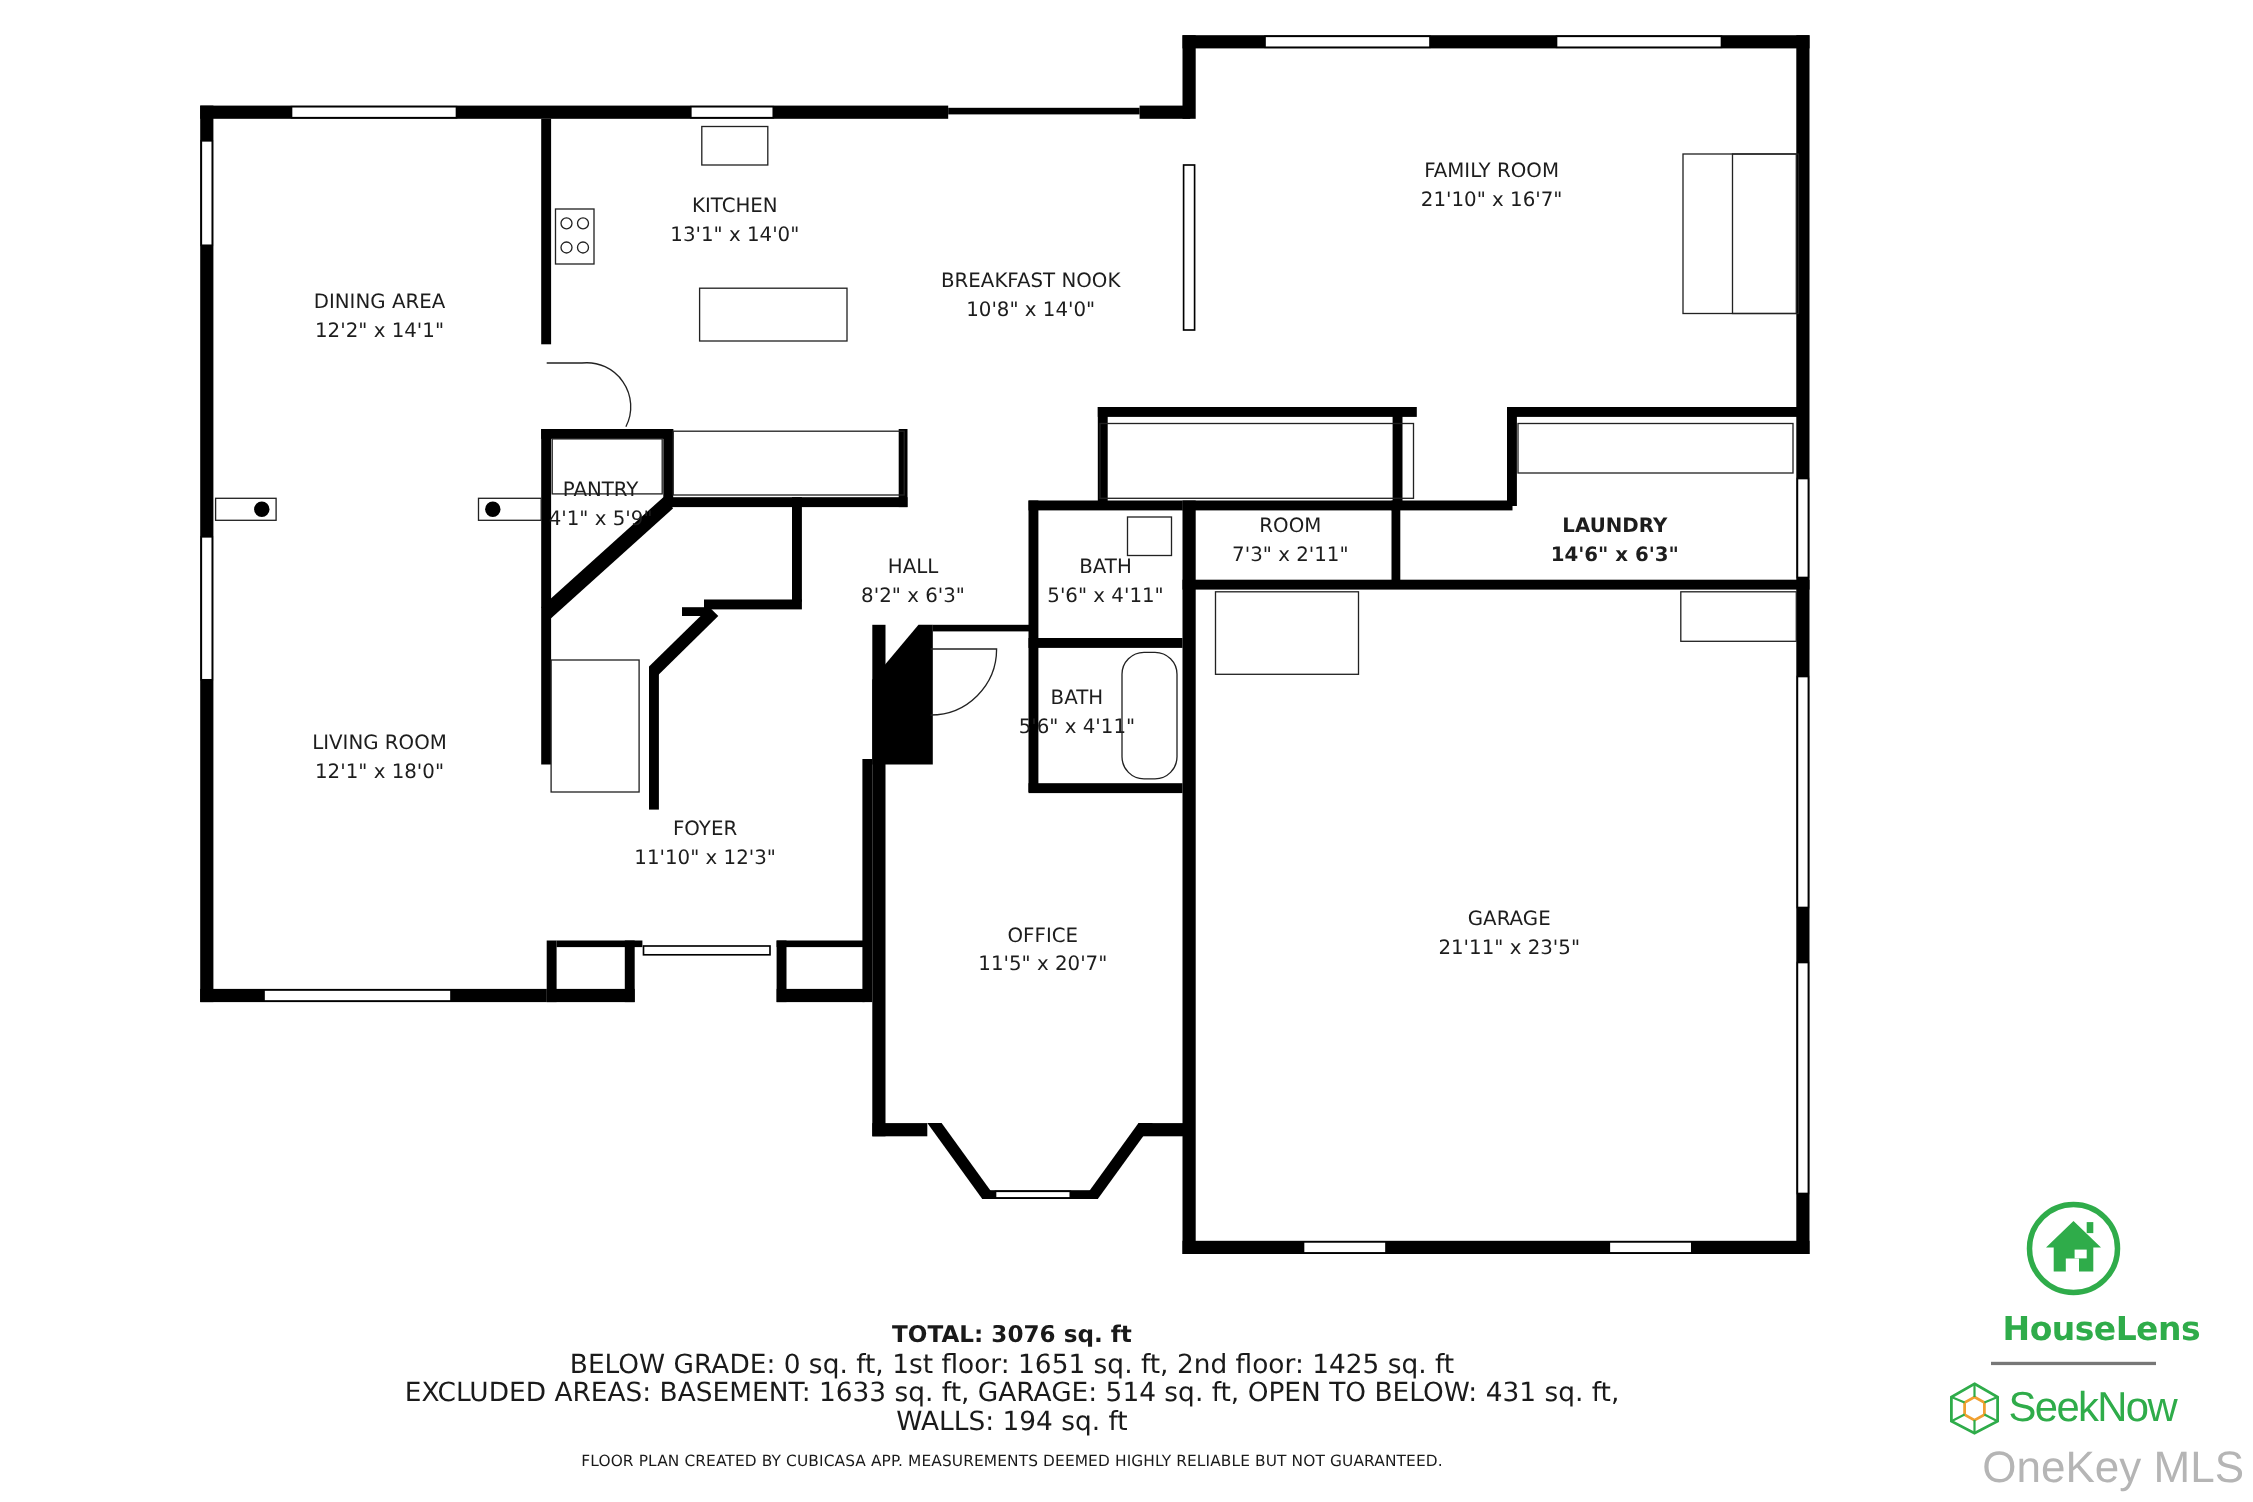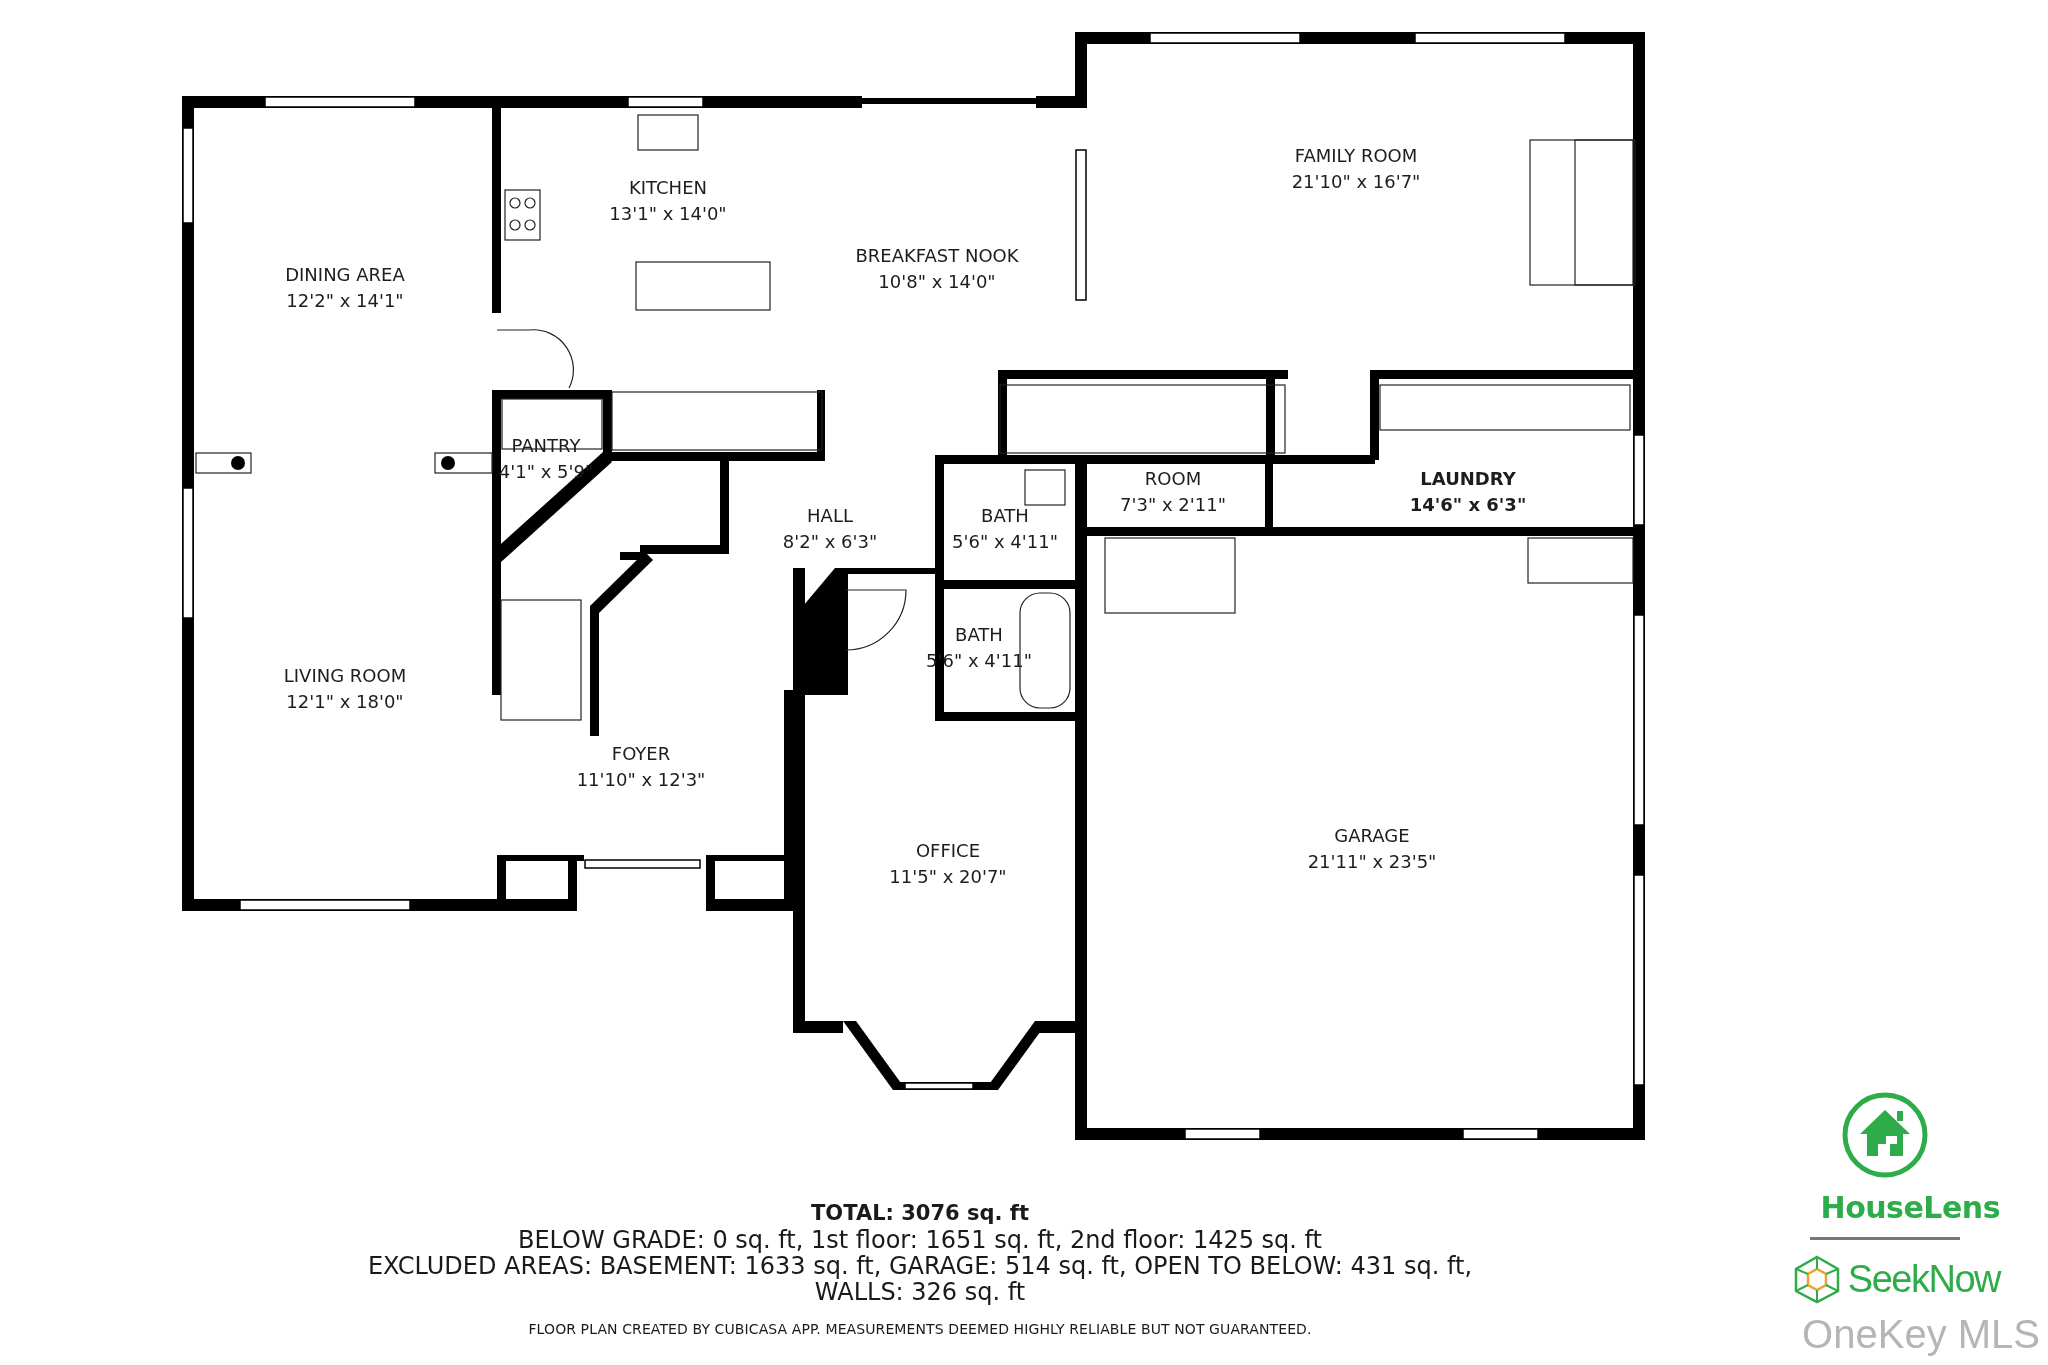--- a/index.html
+++ b/index.html
@@ -6,21 +6,21 @@
   body { width:2048px; height:1365px; position:relative; overflow:hidden; font-family:"Liberation Sans", sans-serif; color:#1a1a1a; }
   #plan { position:absolute; left:0; top:0; }
   .room-label { position:absolute; text-align:center; transform:translateX(-50%); font-family:"DejaVu Sans", sans-serif; font-size:18px; line-height:26px; color:#1d1d1d; white-space:nowrap; }
   .summary { position:absolute; left:0; width:1840px; top:1200px; text-align:center; font-family:"DejaVu Sans", sans-serif; }
   .summary .total { font-weight:bold; font-size:21px; line-height:27px; }
   .summary .line { font-size:24px; line-height:26px; }
   .summary .disclaimer { font-size:14px; margin-top:16px; letter-spacing:0.1px; }
   .logos { position:absolute; left:1770px; top:1090px; width:230px; text-align:center; }
   .hl-name { font-family:"DejaVu Sans", sans-serif; font-weight:bold; color:#2fac4a; font-size:30px; margin-top:6px; letter-spacing:-0.5px;text-align:right; }
   .divider { width:150px; height:3px; background:#777; margin:12px auto 14px auto; }
-  .seek { display:flex; align-items:center; justify-content:flex-end; gap:6px; }
+  .seek { display:flex; align-items:center; justify-content:flex-start; gap:6px; }
   .seek-name { font-family:"Liberation Sans", sans-serif; color:#2fac4a; font-size:38px; letter-spacing:-1.5px; }
   .mls { position:absolute; right:8px; bottom:8px; font-family:"Liberation Sans", sans-serif; font-size:40px; color:#b5b5b5; }
 </style>
 </head>
 <body>
 
 <svg id="plan" width="2048" height="1365" viewBox="0 0 2048 1365" xmlns="http://www.w3.org/2000/svg">
   <g fill="#000" stroke="none">
 
     <rect x="182" y="96" width="12" height="815"></rect>
@@ -190,21 +190,21 @@
     <div class="room-label" style="left: 1372px; top: 823px;">
       <div>GARAGE</div>
       <div>21'11" x 23'5"</div>
     </div>
   </div>
 
 <div class="summary">
   <div class="total">TOTAL: 3076 sq. ft</div>
   <div class="line">BELOW GRADE: 0 sq. ft, 1st floor: 1651 sq. ft, 2nd floor: 1425 sq. ft</div>
   <div class="line">EXCLUDED AREAS: BASEMENT: 1633 sq. ft, GARAGE: 514 sq. ft, OPEN TO BELOW: 431 sq. ft,</div>
-  <div class="line">WALLS: 326 sq. ft</div>
+  <div class="line">WALLS: 194 sq. ft</div>
   <div class="disclaimer">FLOOR PLAN CREATED BY CUBICASA APP. MEASUREMENTS DEEMED HIGHLY RELIABLE BUT NOT GUARANTEED.</div>
 </div>
 
 <div class="logos">
   <svg width="90" height="90" viewBox="0 0 90 90">
     <circle cx="45" cy="45" r="40" fill="none" stroke="#2fac4a" stroke-width="5"></circle>
     <polygon points="45,20 70,44 63,44 63,66 50,66 50,54 38,54 38,66 27,66 27,44 20,44" fill="#2fac4a"></polygon>
     <rect x="57" y="21" width="6" height="10" fill="#2fac4a"></rect>
     <rect x="46" y="46" width="11" height="8" fill="#fff"></rect>
   </svg>

